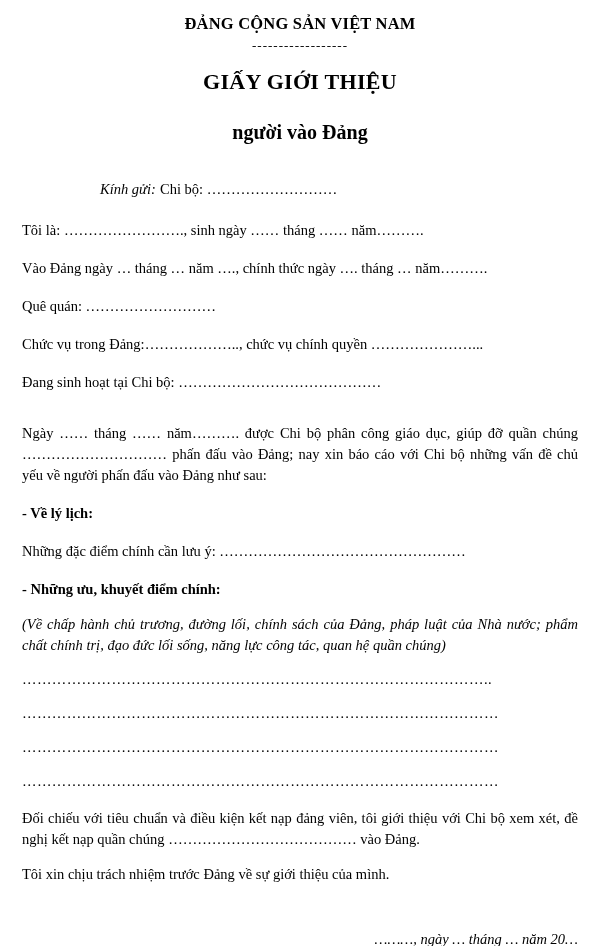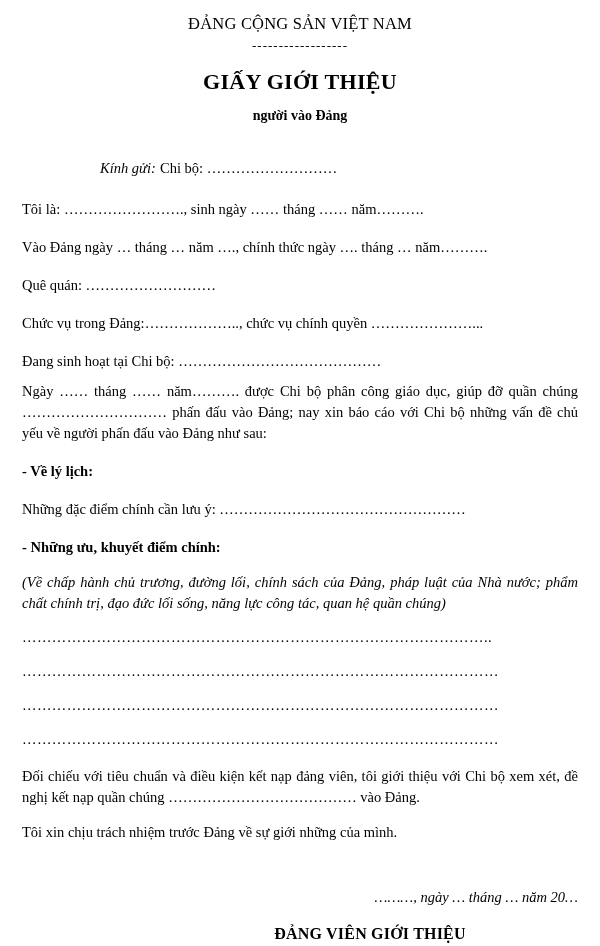--- a/index.html
+++ b/index.html
@@ -19,42 +19,42 @@
   .page {
     box-sizing: border-box;
     width: 600px;
     height: 946px;
     padding: 8px 22px 0 22px;
   }
   .center { text-align: center; }
   .bold { font-weight: bold; }
 
   .doc-title {
-    font-weight: normal;
+    font-weight: bold;
     font-size: 16.5px;
     letter-spacing: 0.2px;
     margin-top: 4px;
     text-align: center;
   }
   .divider-dashes {
     font-size: 13px;
     letter-spacing: 1px;
     margin-top: 1px;
     margin-bottom: 6px;
   }
   .heading-main {
     font-weight: bold;
     font-size: 22px;
     margin-top: 10px;
     letter-spacing: 0.3px;
   }
   .heading-sub {
     font-weight: bold;
-    font-size: 14px;
-    margin-top: 8px;
+    font-size: 20px;
+    margin-top: 20px;
   }
 
   .recipient-row {
     margin-top: 32px;
     display: flex;
     align-items: baseline;
   }
   .recipient-label {
     font-style: italic;
     width: 110px;
@@ -68,21 +68,21 @@
     white-space: nowrap;
   }
 
   .body-block { margin-top: 20px; }
   .para {
     margin-top: 17px;
     text-align: left;
   }
   .para-tight { margin-top: 14px; }
   .para-flow {
-    margin-top: 9px;
+    margin-top: 30px;
     text-align: justify;
     text-justify: inter-word;
   }
   .para-note {
     margin-top: 14px;
     font-style: italic;
     text-align: justify;
   }
   .dots-line {
     margin-top: 13px;
@@ -149,21 +149,21 @@
 
   <div class="para bold">- Những ưu, khuyết điểm chính:</div>
   <div class="para-note">(Về chấp hành chủ trương, đường lối, chính sách của Đảng, pháp luật của Nhà nước; phẩm chất chính trị, đạo đức lối sống, năng lực công tác, quan hệ quần chúng)</div>
 
   <div class="dots-line">…………………………………………………………………………………..</div>
   <div class="dots-line">……………………………………………………………………………………</div>
   <div class="dots-line">……………………………………………………………………………………</div>
   <div class="dots-line">……………………………………………………………………………………</div>
 
   <div class="closing">Đối chiếu với tiêu chuẩn và điều kiện kết nạp đảng viên, tôi giới thiệu với Chi bộ xem xét, đề nghị kết nạp quần chúng ………………………………… vào Đảng.</div>
-  <div class="para-tight">Tôi xin chịu trách nhiệm trước Đảng về sự giới những của mình.</div>
+  <div class="para-tight">Tôi xin chịu trách nhiệm trước Đảng về sự giới thiệu của mình.</div>
 
   <div class="sig-block">
     <div class="sig-date">………, ngày … tháng … năm 20…</div>
     <div class="sig-title">ĐẢNG VIÊN GIỚI THIỆU</div>
     <div class="sig-hint">(ký, ghi rõ họ và tên)</div>
   </div>
 
 </div>
 
 </body></html>

